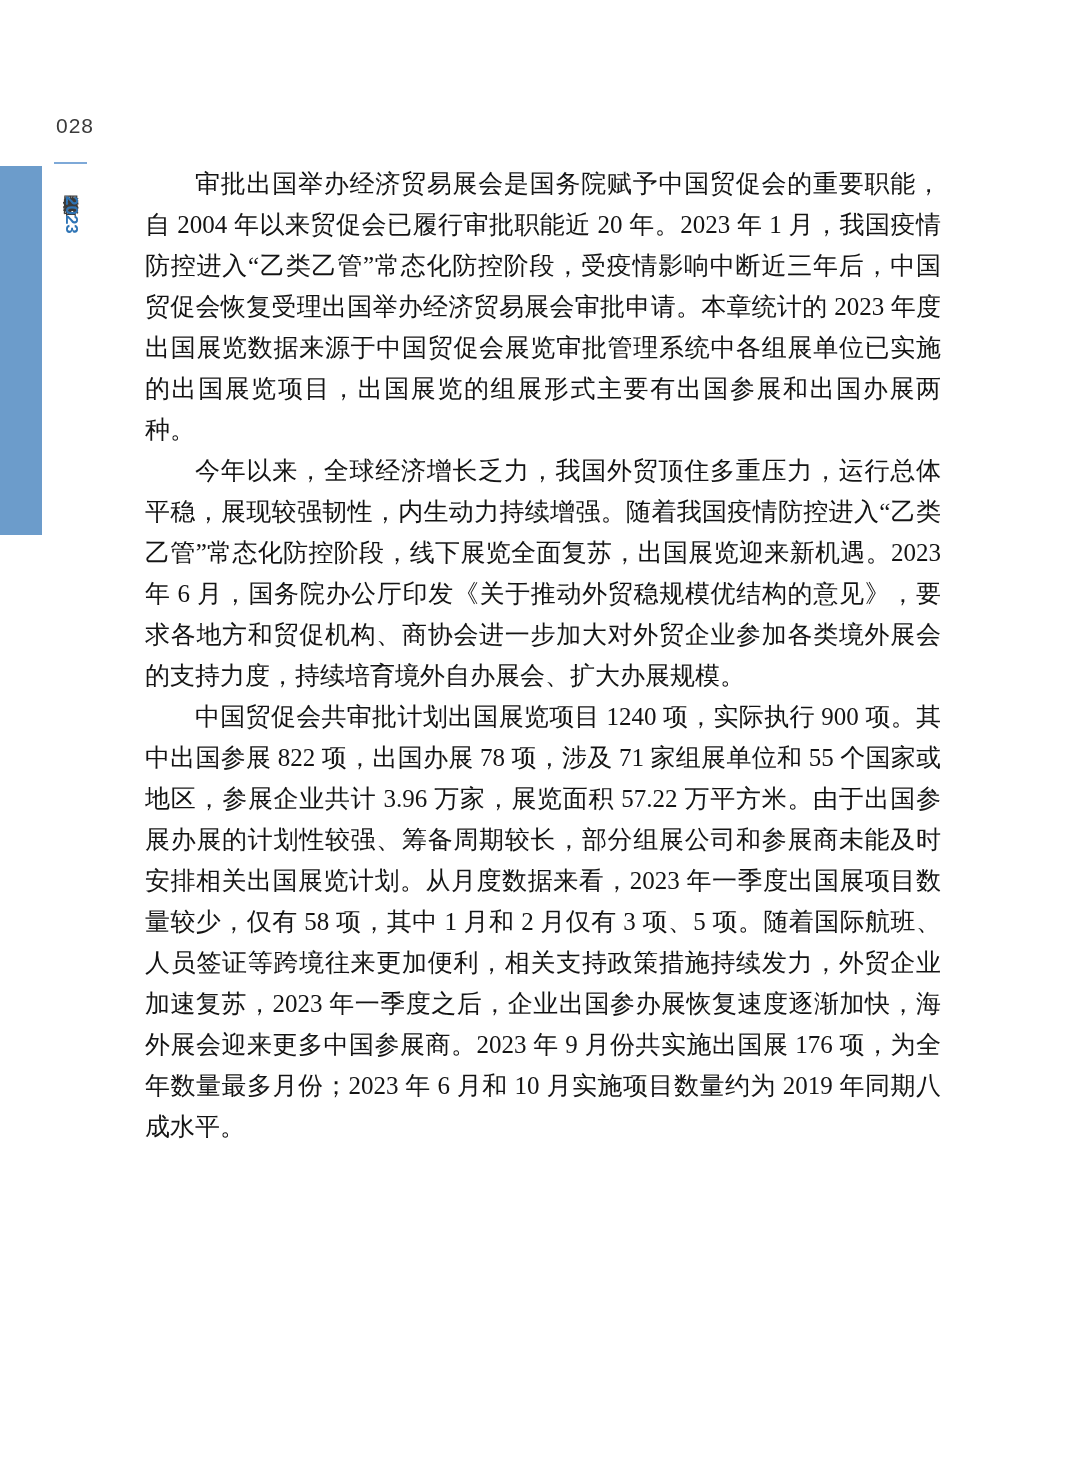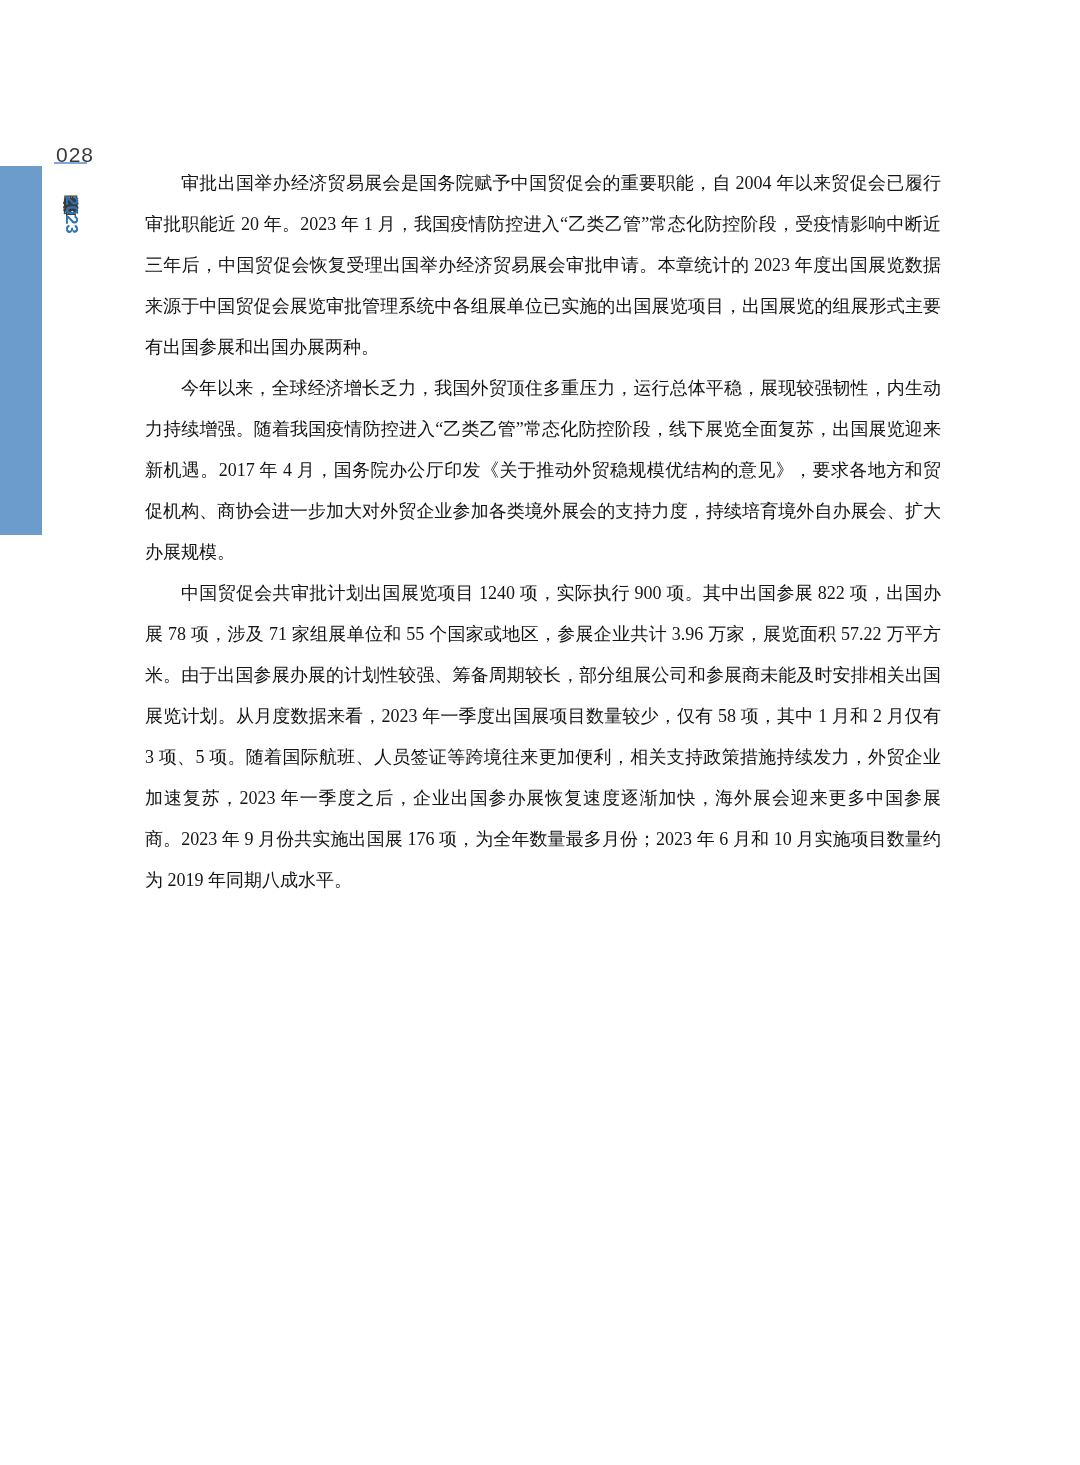--- a/index.html
+++ b/index.html
@@ -12,21 +12,20 @@
     overflow: hidden;
   }
   .page-number {
     position: absolute;
     left: 56px;
     top: 114px;
     font-family: "Liberation Sans", "DejaVu Sans", sans-serif;
     font-size: 21px;
     color: #3a3a3a;
     letter-spacing: 1px;
-    margin-top: 29px;
   }
   .header-rule {
     position: absolute;
     left: 54px;
     top: 162px;
     width: 33px;
     height: 2px;
     background: #7ea9d8;
   }
   .side-strip {
@@ -56,21 +55,21 @@
     letter-spacing: 0;
   }
   .main {
     position: absolute;
     left: 145px;
     top: 163px;
     width: 796px;
   }
   .body-text {
     margin: 0;
-    font-size: 18px;
+    font-size: 25px;
     line-height: 41px;
     color: #141414;
     text-align: justify;
     text-indent: 2em;
     word-break: break-all;
   }
   .section-heading {
     margin: 43px 0 26px 0;
     font-family: "Liberation Sans", "DejaVu Sans", sans-serif;
     font-size: 31px;
@@ -93,19 +92,19 @@
   <div class="side-strip"></div>
 
   <div class="side-title">
     <span>中国展览经济发展报告</span><span class="side-year">2023</span>
   </div>
 
   <div class="main">
     <p class="body-text">审批出国举办经济贸易展会是国务院赋予中国贸促会的重要职能，自 2004 年以来贸促会已履行审批职能近 20 年。2023 年 1 月，我国疫情防控进入“乙类乙管”常态化防控阶段，受疫情影响中断近三年后，中国贸促会恢复受理出国举办经济贸易展会审批申请。本章统计的 2023 年度出国展览数据来源于中国贸促会展览审批管理系统中各组展单位已实施的出国展览项目，出国展览的组展形式主要有出国参展和出国办展两种。</p>
 
 
-    <p class="body-text">今年以来，全球经济增长乏力，我国外贸顶住多重压力，运行总体平稳，展现较强韧性，内生动力持续增强。随着我国疫情防控进入“乙类乙管”常态化防控阶段，线下展览全面复苏，出国展览迎来新机遇。2017 年 4 月，国务院办公厅印发《关于推动外贸稳规模优结构的意见》，要求各地方和贸促机构、商协会进一步加大对外贸企业参加各类境外展会的支持力度，持续培育境外自办展会、扩大办展规模。</p>
+    <p class="body-text">今年以来，全球经济增长乏力，我国外贸顶住多重压力，运行总体平稳，展现较强韧性，内生动力持续增强。随着我国疫情防控进入“乙类乙管”常态化防控阶段，线下展览全面复苏，出国展览迎来新机遇。2023 年 6 月，国务院办公厅印发《关于推动外贸稳规模优结构的意见》，要求各地方和贸促机构、商协会进一步加大对外贸企业参加各类境外展会的支持力度，持续培育境外自办展会、扩大办展规模。</p>
 
 
     <p class="body-text">中国贸促会共审批计划出国展览项目 1240 项，实际执行 900 项。其中出国参展 822 项，出国办展 78 项，涉及 71 家组展单位和 55 个国家或地区，参展企业共计 3.96 万家，展览面积 57.22 万平方米。由于出国参展办展的计划性较强、筹备周期较长，部分组展公司和参展商未能及时安排相关出国展览计划。从月度数据来看，2023 年一季度出国展项目数量较少，仅有 58 项，其中 1 月和 2 月仅有 3 项、5 项。随着国际航班、人员签证等跨境往来更加便利，相关支持政策措施持续发力，外贸企业加速复苏，2023 年一季度之后，企业出国参办展恢复速度逐渐加快，海外展会迎来更多中国参展商。2023 年 9 月份共实施出国展 176 项，为全年数量最多月份；2023 年 6 月和 10 月实施项目数量约为 2019 年同期八成水平。</p>
   </div>
 
 </div>
 
 </body></html>

